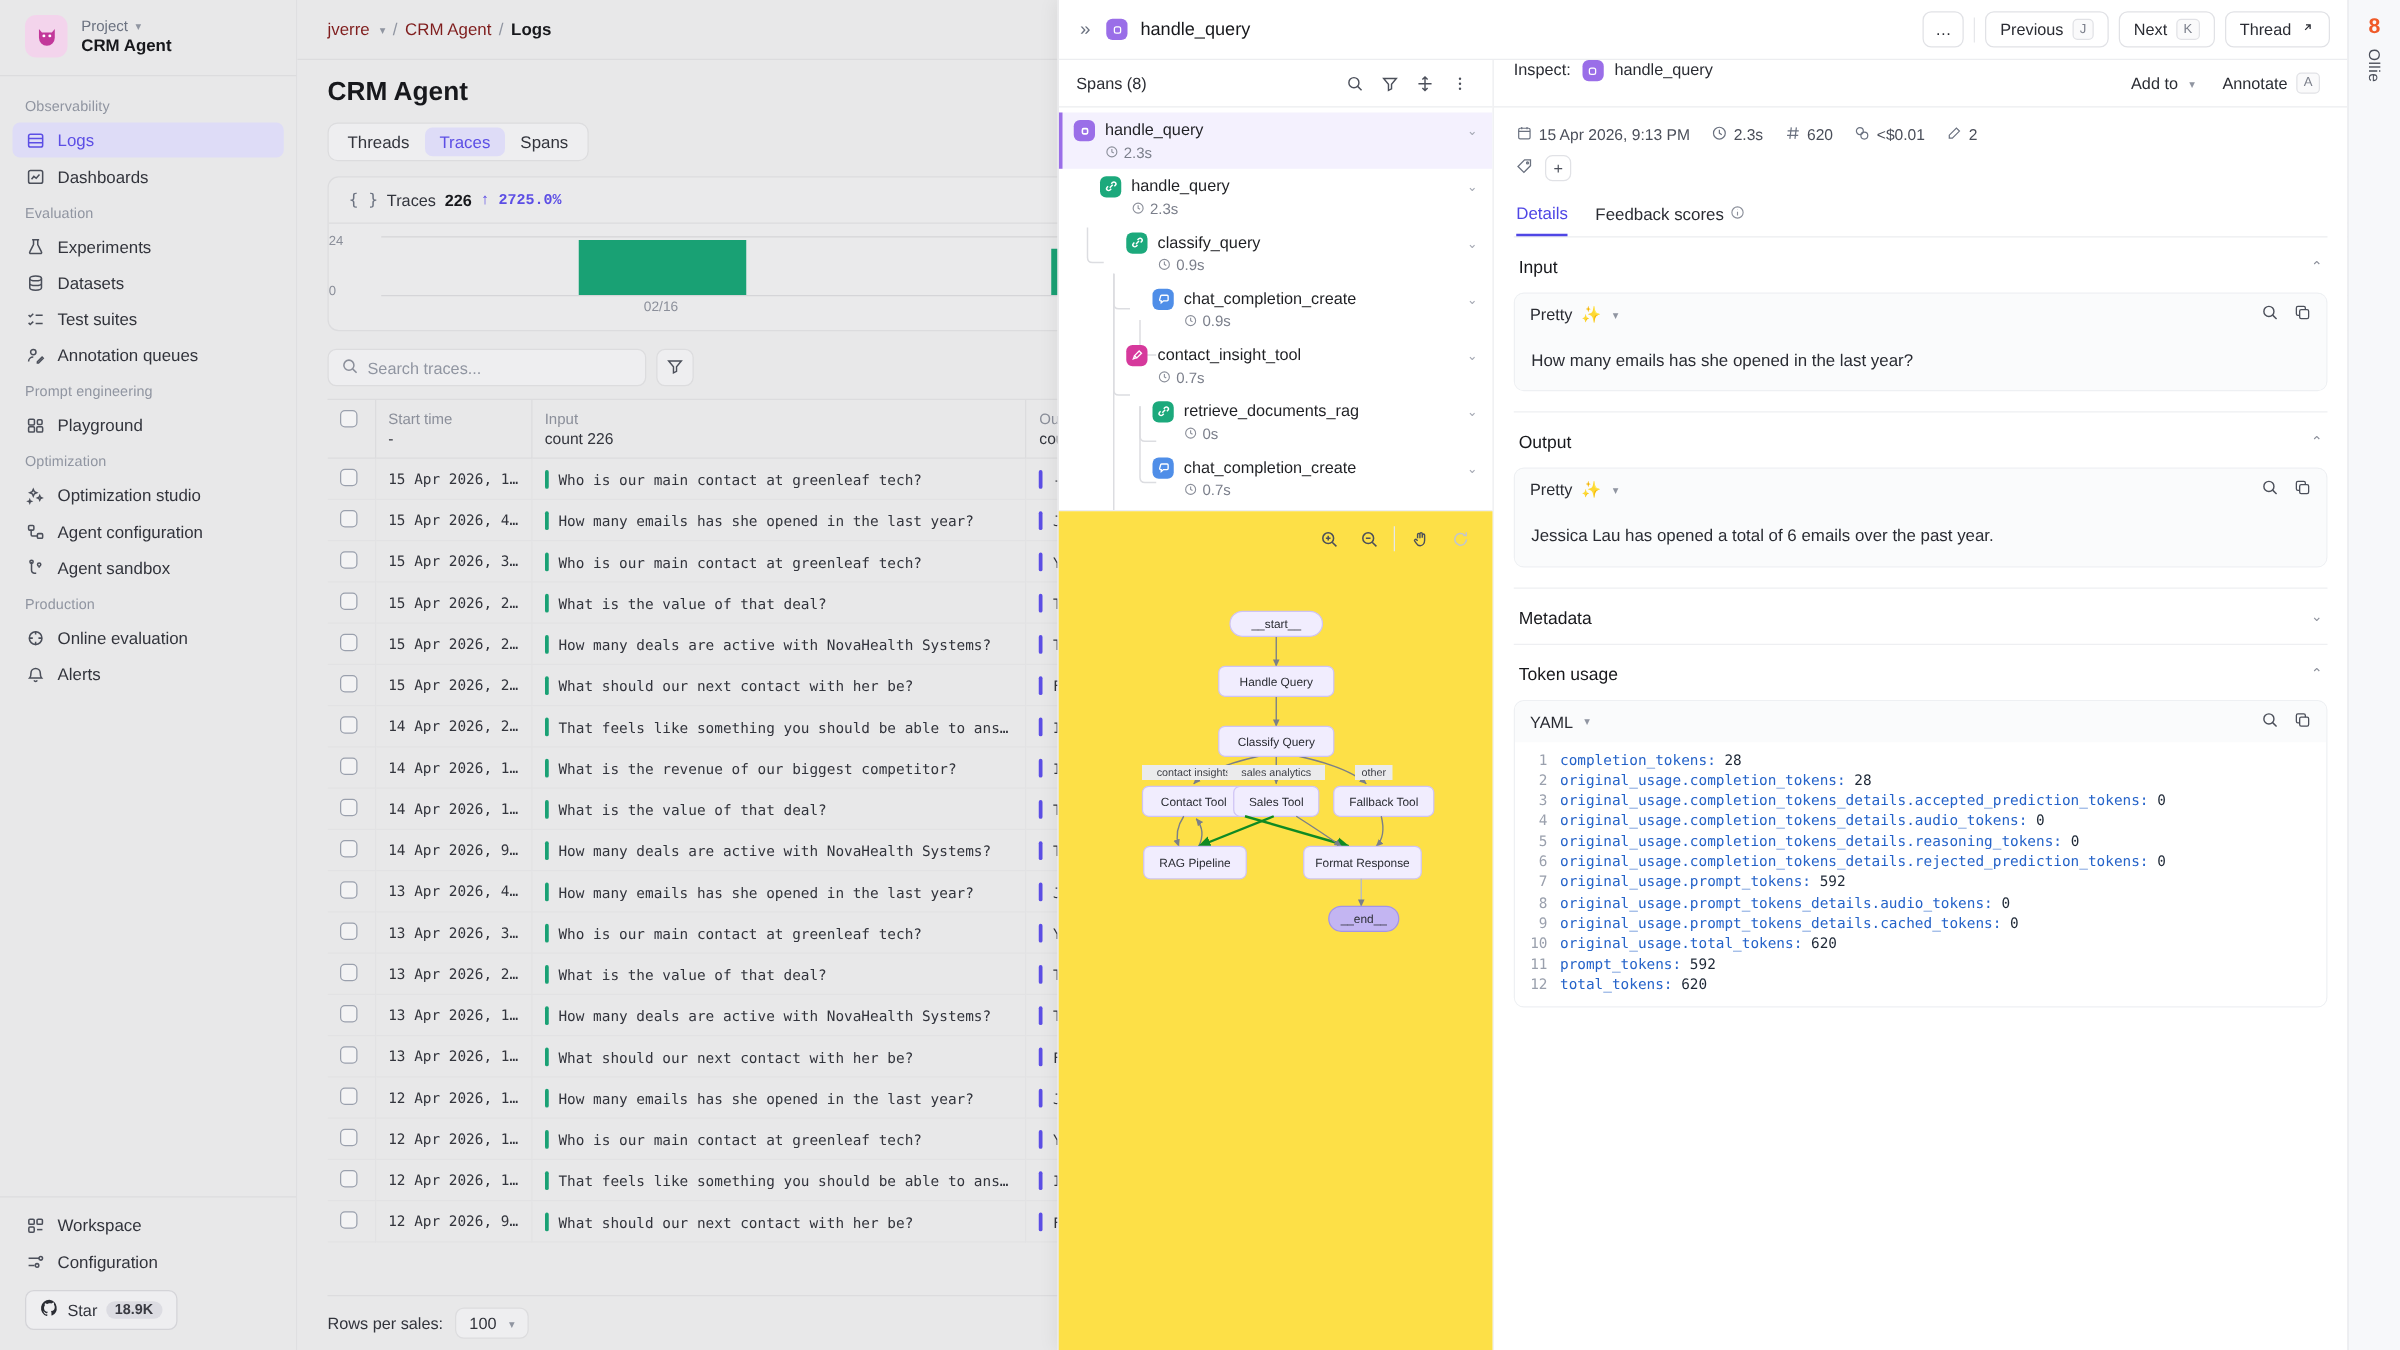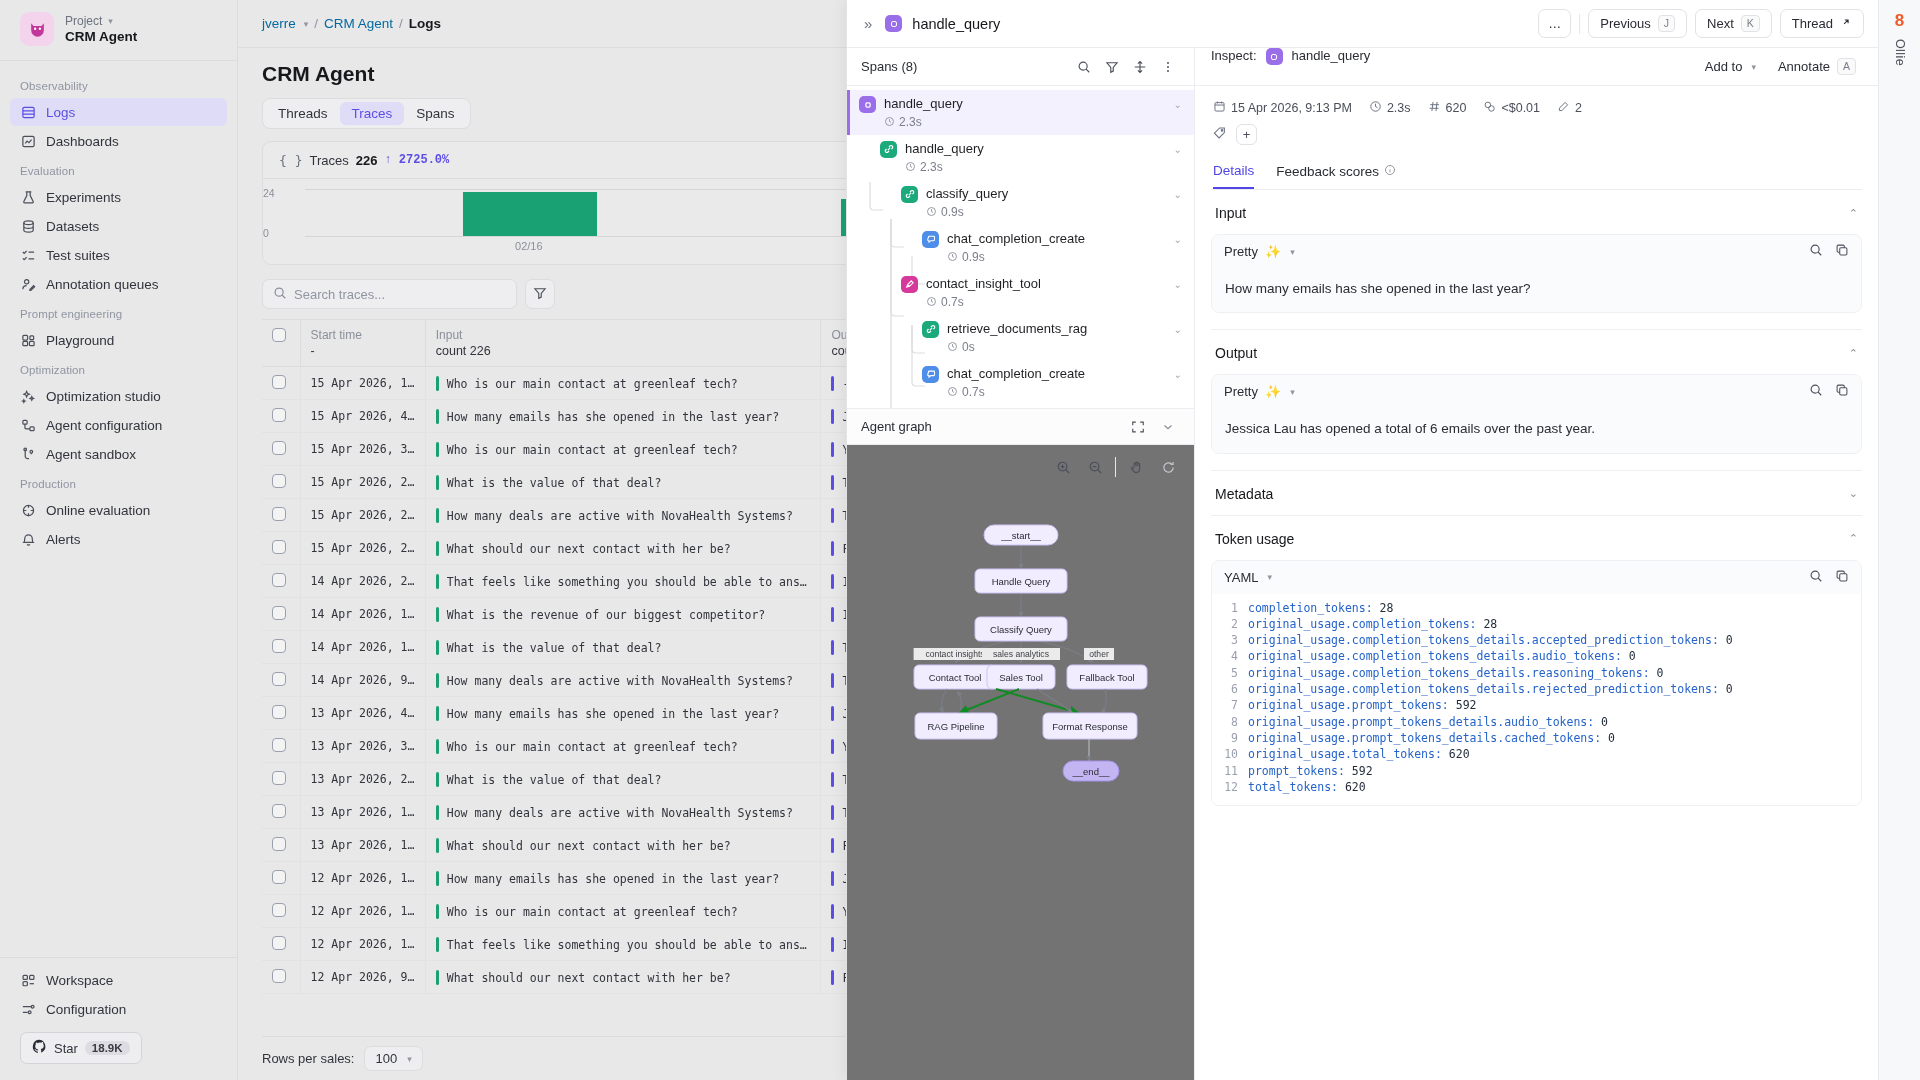--- a/index.html
+++ b/index.html
@@ -45,21 +45,21 @@
   .star-btn {
     display: inline-flex; align-items: center; gap: 7px;
     border: 1px solid #d4d4d8; border-radius: 7px; background: #eeeef0;
     padding: 6px 11px; margin: 8px 0 0 10px; font-size: 13px; color: #32343c; cursor: pointer;
   }
   .star-count { background: #dcdce2; border-radius: 9px; padding: 1px 7px; font-size: 11.5px; font-weight: 600; color: #3a3b42;}
 
   
   .main { flex: 1; min-width: 0; display: flex; flex-direction: column; background: #e8e8e9; height: 1080px; }
   .topbar { height: 48px; display: flex; align-items: center; padding: 0 24px; gap: 6px; font-size: 13.5px; border-bottom: 1px solid #dcdcde; }
-  .crumb { color: #0369a1; }
+  .crumb { color: #7f1d1d; }
   .crumb.last { color: #17181c; font-weight: 600; }
   .crumb-sep { color: #9095a1; }
   .caret { font-size: 9px; color: #9095a1; margin-left: 2px;}
   .content { flex: 1; padding: 14px 24px 0 24px; overflow: hidden; display: flex; flex-direction: column;}
   .page-title { font-size: 21px; font-weight: 600; color: #17181c; margin-bottom: 12px;}
   .tabs {
     display: inline-flex; border: 1px solid #dcdcde; border-radius: 8px;
     padding: 3px; background: #eeeef0; align-self: flex-start; margin-bottom: 12px;
   }
   .tab { padding: 4px 12px; border-radius: 6px; font-size: 13.5px; color: #32343c; cursor: pointer; }
@@ -156,21 +156,21 @@
   .span-row.sel { background: #f4f1fe; }
   .span-row.sel::before { content:""; position: absolute; left:0; top:0; bottom:0; width: 3px; background: #9a6ee8;}
   .span-name { font-size: 13px; color: #1f2024; line-height: 1.15;}
   .span-dur { font-size: 12px; color: #7a7e8a; display: flex; align-items: center; gap: 4px; margin-top: 3px;}
   .span-chev { margin-left: auto; color: #a3a7b2; font-size: 10px; padding-top: 3px;}
   .tree-lines { position: absolute; inset: 0; pointer-events: none; }
 
   .graph-pane { border-top: 1px solid #ecedf0; flex: 1; display: flex; flex-direction: column; min-height: 0;}
   .graph-head { height: 36px; display: flex; align-items: center; padding: 0 14px; font-size: 13px; color: #2a2c33; border-bottom: 1px solid #ecedf0; background: #fcfcfd;}
   .graph-head .tools { margin-left: auto; display: flex; gap: 6px;}
-  .graph-canvas { flex: 1; position: relative; overflow: hidden; background: #737373;}
+  .graph-canvas { flex: 1; position: relative; overflow: hidden; background: #fde047;}
   .graph-tools { position: absolute; right: 14px; top: 10px; display: flex; align-items: center; gap: 8px;}
 
   .inspect-pane { flex: 1; min-width: 0; display: flex; flex-direction: column; }
   .inspect-head { height: 38px; display: flex; gap: 9px; padding: 0 16px; border-bottom: 1px solid #ecedf0; font-size: 13px; color: #2a2c33;}
   .inspect-head .right { margin-left: auto; display: flex; align-items: center; gap: 10px;}
   .plainbtn { display: flex; align-items: center; gap: 7px; font-size: 13px; color: #2a2c33; cursor: pointer; padding: 4px 6px; border-radius: 6px;}
   .inspect-scroll { flex: 1; overflow: hidden; padding: 0 16px;}
   .meta-row { display: flex; align-items: center; gap: 17px; font-size: 12.5px; color: #4b4f5a; padding: 14px 2px 8px 2px;}
   .meta-item { display: flex; align-items: center; gap: 5px;}
   .tag-row { display: flex; align-items: center; gap: 9px; padding: 0 2px 10px 2px;}
@@ -772,35 +772,20 @@
                     <path d="M8 4.6V8l2.2 1.4"></path>
                   </svg>
                   <span>0.7s</span>
                 </span></span>
               <span class="span-chev">⌄</span>
             </div>
             <div class="span-row" style="padding-left: 54px;"></div>
           </div>
 
         <div class="graph-pane">
-          <div class="graph-head">
-            <span>Agent graph</span>
-            <div class="tools">
-              <span class="tool">
-                  <svg width="14" height="14" viewBox="0 0 16 16" fill="none" stroke="#4b4f5a" stroke-width="1.3">
-                    <path d="M2 6V2.5h3.5M14 6V2.5h-3.5M2 10v3.5h3.5M14 10v3.5h-3.5"></path>
-                  </svg>
-                </span>
-              <span class="tool">
-                  <svg width="14" height="14" viewBox="0 0 16 16" fill="none" stroke="#8b8f9a" stroke-width="1.4">
-                    <path d="M4 6.3L8 10l4-3.7"></path>
-                  </svg>
-                </span>
-            </div>
-          </div>
           <div class="graph-canvas">
             <div class="graph-tools">
               <span class="tool">
                   <svg width="15" height="15" viewBox="0 0 16 16" fill="none" stroke="#4b4f5a" stroke-width="1.3">
                     <circle cx="7" cy="7" r="4.6"></circle>
                     <path d="M10.4 10.4L14 14M5 7h4M7 5v4"></path>
                   </svg>
                 </span>
               <span class="tool">
                   <svg width="15" height="15" viewBox="0 0 16 16" fill="none" stroke="#4b4f5a" stroke-width="1.3">

